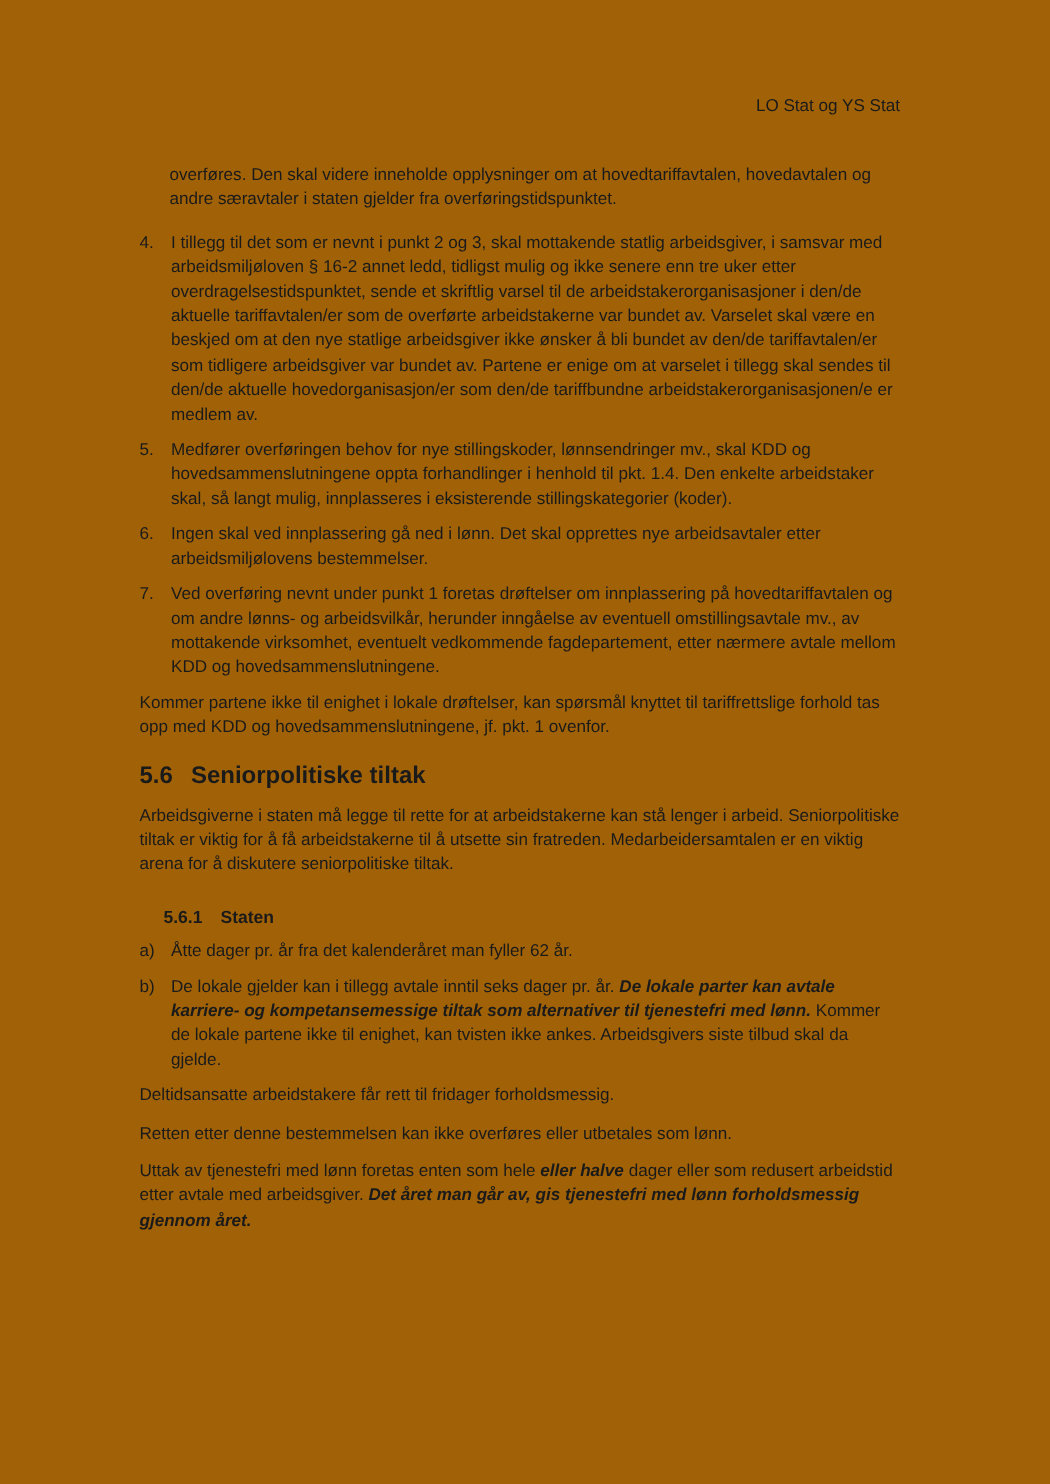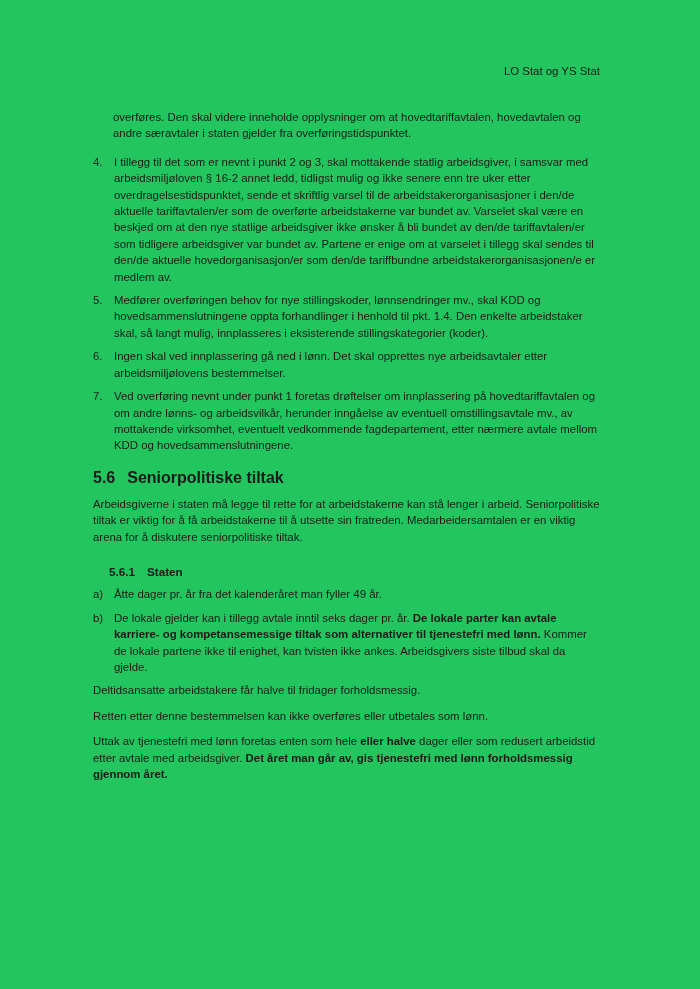--- a/index.html
+++ b/index.html
@@ -4,21 +4,21 @@
 <style>
   html, body {
     margin: 0;
     padding: 0;
     background: #ffffff;
   }
   .page {
     position: relative;
     width: 700px;
     height: 989px;
-    background: #22c55e;
+    background: #a16207;
     color: #1a1a1a;
     font-family: "Liberation Sans", sans-serif;
     font-size: 11.4px;
     line-height: 16.4px;
     overflow: hidden;
   }
   .header {
     position: absolute;
     top: 63px;
     right: 100px;
@@ -57,21 +57,21 @@
     margin: 14px 0 8px 0;
   }
   h1.sec .h-num { margin-right: 12px; }
   h2.subsec {
     font-size: 11.7px;
     line-height: 16.4px;
     font-weight: bold;
     margin: 19px 0 6px 0;
   }
   h2.subsec .h-num { margin-right: 12px; padding-left: 16px; }
-  .bold { font-weight: bold; }
+  .bold { font-weight: bold; font-style: italic; }
   .pagenum {
     position: absolute;
     top: 896px;
     left: 93px;
     width: 509px;
     text-align: center;
     font-size: 11.4px;
   }
 </style>
 </head>
@@ -98,43 +98,44 @@
     <div class="oli">
       <span class="num">6.</span>
       <span class="txt">Ingen skal ved innplassering gå ned i lønn. Det skal opprettes nye arbeidsavtaler etter arbeidsmiljølovens bestemmelser.</span>
     </div>
 
     <div class="oli">
       <span class="num">7.</span>
       <span class="txt">Ved overføring nevnt under punkt 1 foretas drøftelser om innplassering på hovedtariffavtalen og om andre lønns- og arbeidsvilkår, herunder inngåelse av eventuell omstillingsavtale mv., av mottakende virksomhet, eventuelt vedkommende fagdepartement, etter nærmere avtale mellom KDD og hovedsammenslutningene.</span>
     </div>
 
+    <p class="tight">Kommer partene ikke til enighet i lokale drøftelser, kan spørsmål knyttet til tariffrettslige forhold tas opp med KDD og hovedsammenslutningene, jf. pkt. 1 ovenfor.</p>
 
     <h1 class="sec">
       <span class="h-num">5.6</span><span>Seniorpolitiske tiltak</span>
     </h1>
 
     <p>Arbeidsgiverne i staten må legge til rette for at arbeidstakerne kan stå lenger i arbeid. Seniorpolitiske tiltak er viktig for å få arbeidstakerne til å utsette sin fratreden. Medarbeidersamtalen er en viktig arena for å diskutere seniorpolitiske tiltak.</p>
 
     <h2 class="subsec">
       <span class="h-num">5.6.1</span><span>Staten</span>
     </h2>
 
 
     <div class="oli">
       <span class="num">a)</span>
-      <span class="txt"><span>Åtte dager pr. år fra det kalenderåret man fyller 49 år.</span></span>
+      <span class="txt"><span>Åtte dager pr. år fra det kalenderåret man fyller 62 år.</span></span>
     </div>
 
     <div class="oli">
       <span class="num">b)</span>
       <span class="txt"><span>De lokale gjelder kan i tillegg avtale inntil seks dager pr. år. </span><span class="bold">De lokale parter kan avtale karriere- og kompetansemessige tiltak som alternativer til tjenestefri med lønn.</span><span> Kommer de lokale partene ikke til enighet, kan tvisten ikke ankes. Arbeidsgivers siste tilbud skal da gjelde.</span></span>
     </div>
 
-    <p>Deltidsansatte arbeidstakere får halve til fridager forholdsmessig.</p>
+    <p>Deltidsansatte arbeidstakere får rett til fridager forholdsmessig.</p>
 
     <p>Retten etter denne bestemmelsen kan ikke overføres eller utbetales som lønn.</p>
 
     <p><span>Uttak av tjenestefri med lønn foretas enten som hele </span><span class="bold">eller halve</span><span> dager eller som redusert arbeidstid etter avtale med arbeidsgiver. </span><span class="bold">Det året man går av, gis tjenestefri med lønn forholdsmessig gjennom året.</span></p>
 
   </div>
 
 
 </div>
 

